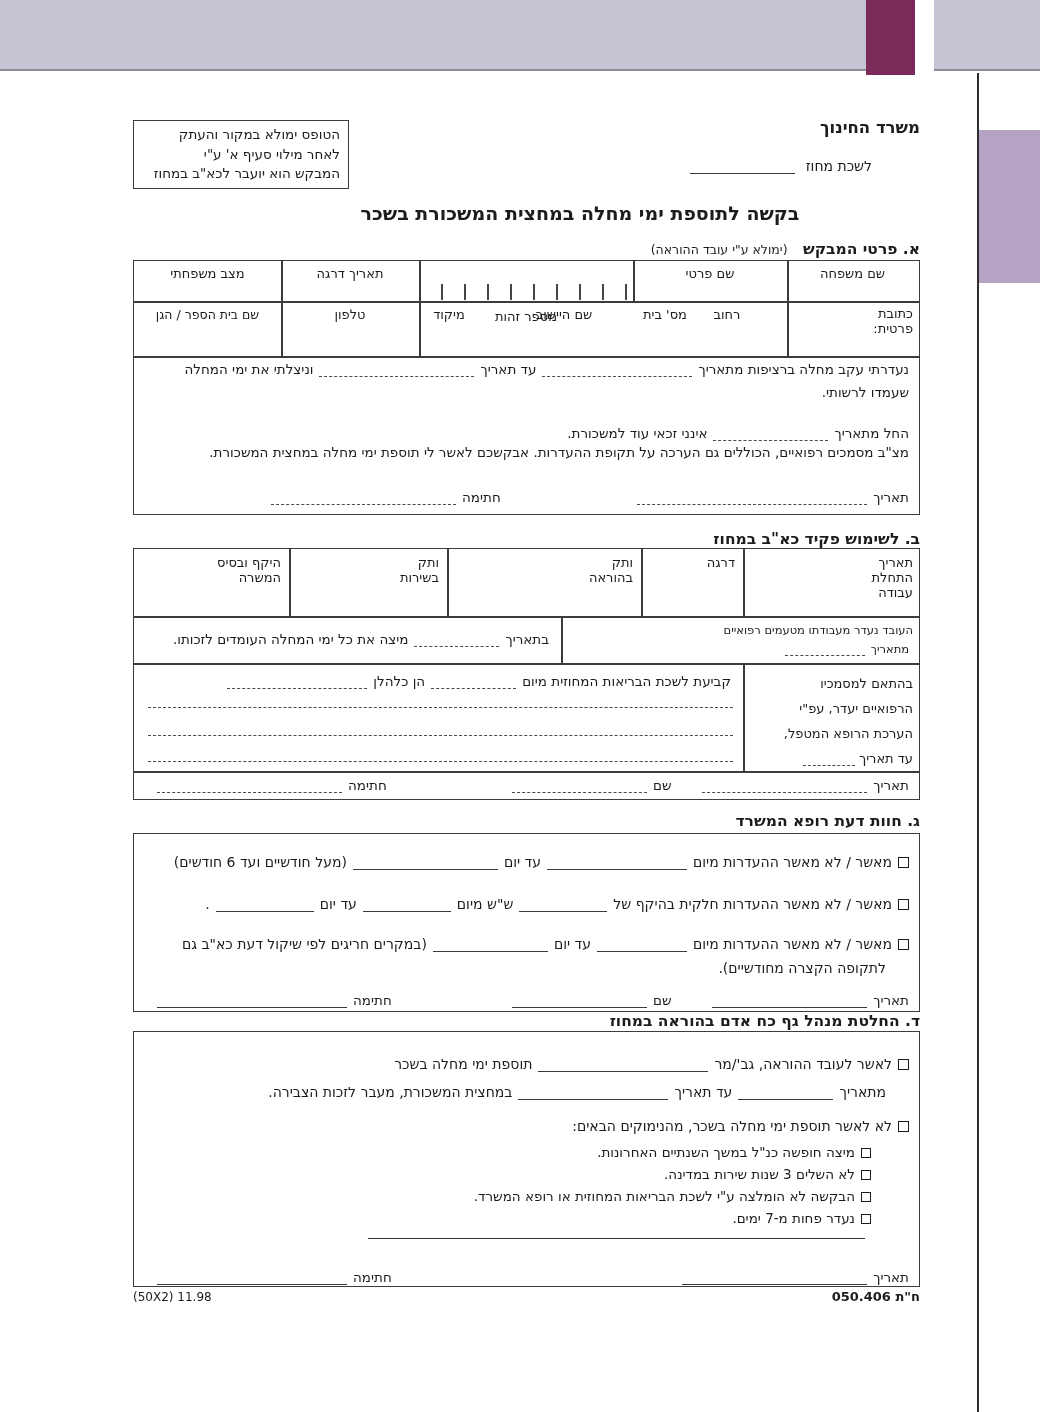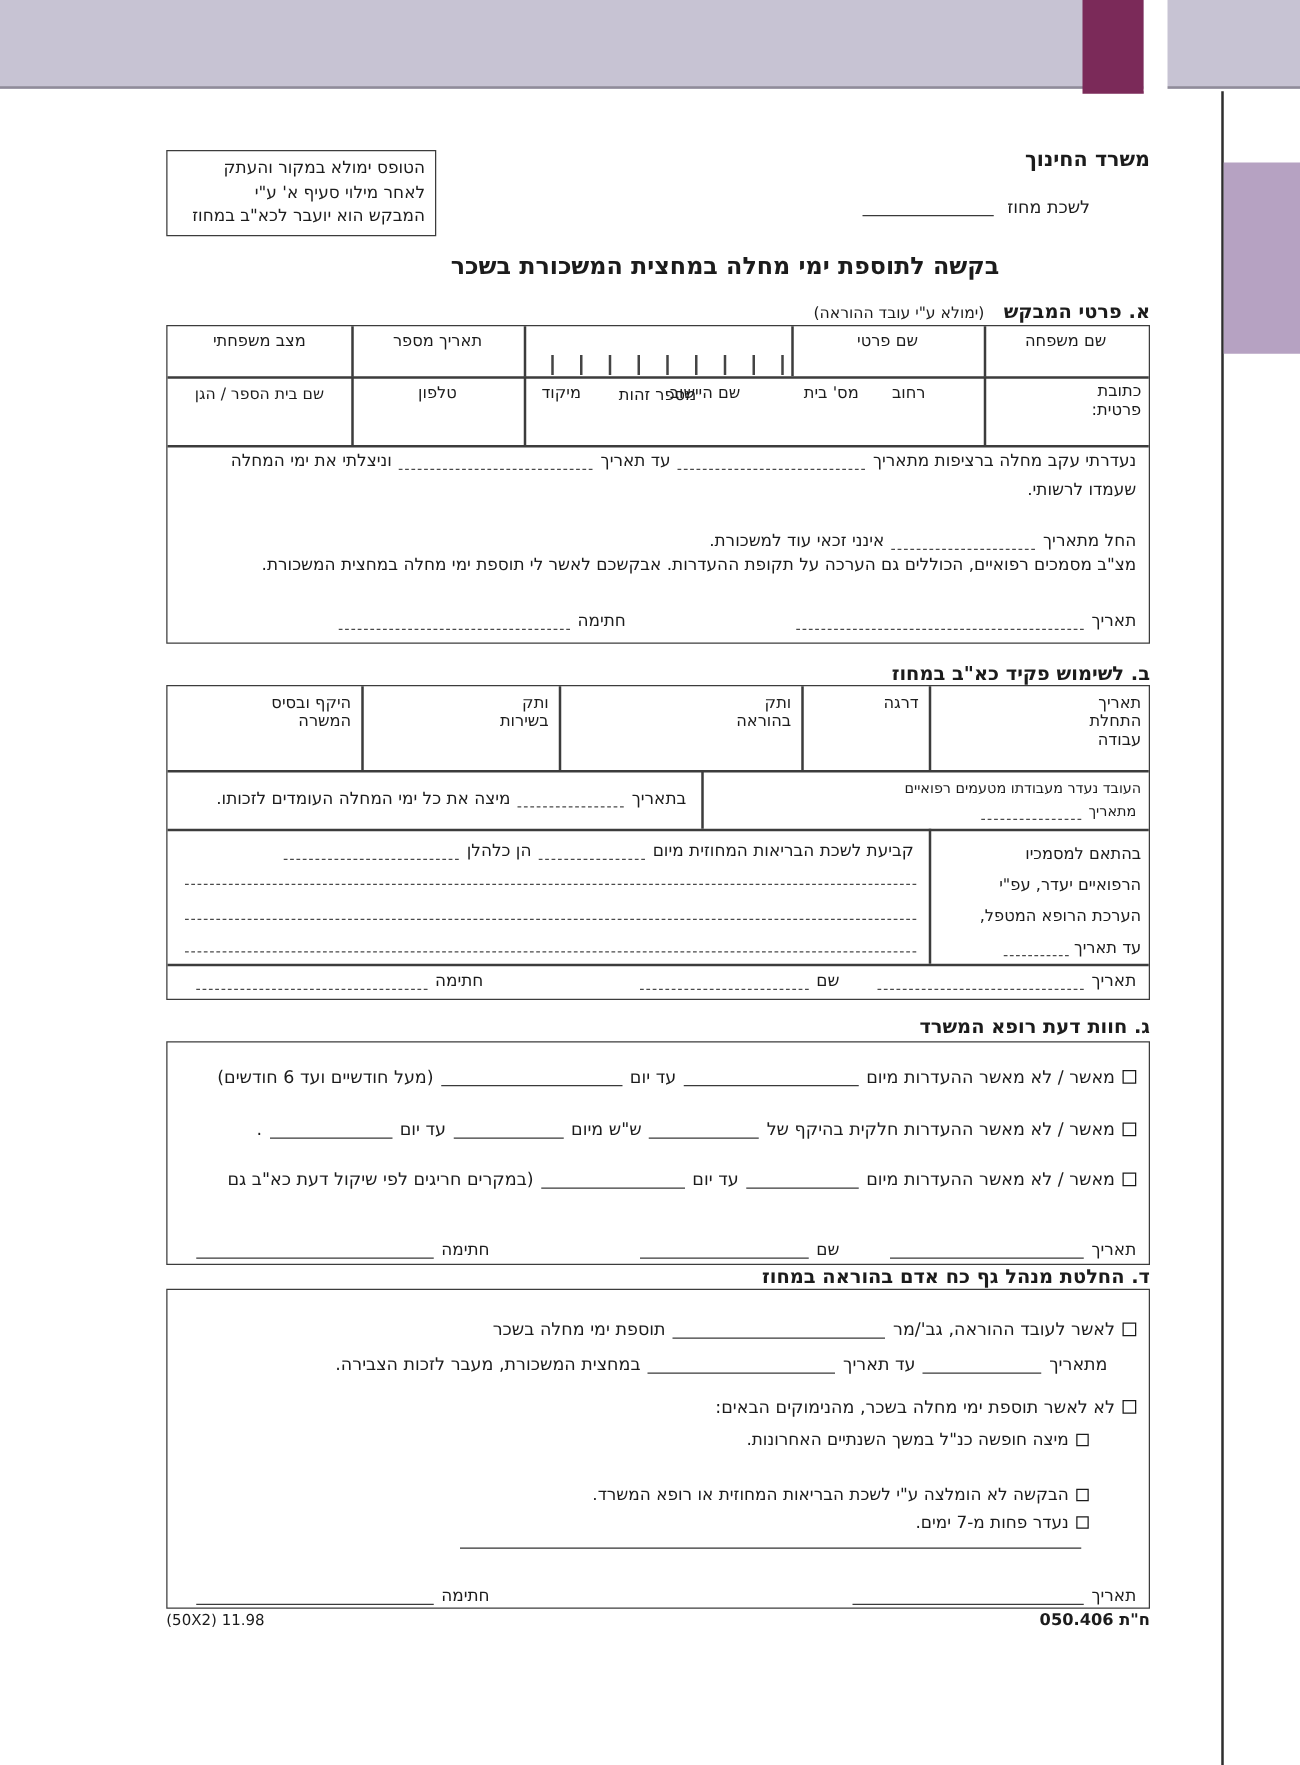--- a/index.html
+++ b/index.html
@@ -92,21 +92,21 @@
   <div class="hdiv" style="top:95px;"></div>
 
   <div class="vdiv" style="left:147px; top:0; height:40px;"></div>
   <div class="vdiv" style="left:285px; top:0; height:40px;"></div>
   <div class="vdiv" style="left:499px; top:0; height:40px;"></div>
   <div class="vdiv" style="left:653px; top:0; height:40px;"></div>
 
   <div class="cell-label center" style="left:653px; top:5px; width:131px;">שם משפחה</div>
   <div class="cell-label center" style="left:499px; top:5px; width:154px;">שם פרטי</div>
   <div class="cell-label center" style="left:285px; top:5px; width:214px;margin-top:43px;">מספר זהות</div>
-  <div class="cell-label center" style="left:147px; top:5px; width:138px;">תאריך מספר</div>
+  <div class="cell-label center" style="left:147px; top:5px; width:138px;">תאריך דרגה</div>
   <div class="cell-label center" style="left:0; top:5px; width:147px;">מצב משפחתי</div>
 
   <div class="tick" style="left:307px; top:23px;"></div>
   <div class="tick" style="left:330px; top:23px;"></div>
   <div class="tick" style="left:353px; top:23px;"></div>
   <div class="tick" style="left:376px; top:23px;"></div>
   <div class="tick" style="left:399px; top:23px;"></div>
   <div class="tick" style="left:422px; top:23px;"></div>
   <div class="tick" style="left:445px; top:23px;"></div>
   <div class="tick" style="left:468px; top:23px;"></div>
@@ -206,20 +206,23 @@
 <div class="box" style="left:133px; top:833px; width:787px; height:179px;">
   <div class="row" style="top:20px; font-size:14px;">
     <span class="cb"></span><span>מאשר / לא מאשר ההעדרות מיום</span><span class="blank solid" style="width:140px;"></span><span>עד יום</span><span class="blank solid" style="width:145px;"></span><span>(מעל חודשיים ועד 6 חודשים)</span>
   </div>
   <div class="row" style="top:62px; font-size:14px;">
     <span class="cb"></span><span>מאשר / לא מאשר ההעדרות חלקית בהיקף של</span><span class="blank solid" style="width:88px;"></span><span>ש"ש מיום</span><span class="blank solid" style="width:88px;"></span><span>עד יום</span><span class="blank solid" style="width:98px;"></span><span>.</span>
   </div>
   <div class="row" style="top:102px; font-size:14px;">
     <span class="cb"></span><span>מאשר / לא מאשר ההעדרות מיום</span><span class="blank solid" style="width:90px;"></span><span>עד יום</span><span class="blank solid" style="width:115px;"></span><span>(במקרים חריגים לפי שיקול דעת כא"ב גם</span>
   </div>
+  <div class="row" style="top:126px; font-size:14px; padding-right:33px;">
+    <span>לתקופה הקצרה מחודשיים).</span>
+  </div>
   <div class="grp" style="top:158px; right:10px;">
     <span>תאריך</span><span class="blank solid" style="width:155px;"></span>
   </div>
   <div class="grp" style="top:158px; left:372px;">
     <span>שם</span><span class="blank solid" style="width:135px;"></span>
   </div>
   <div class="grp" style="top:158px; left:17px;">
     <span>חתימה</span><span class="blank solid" style="width:190px;"></span>
   </div>
 </div>
@@ -232,20 +235,23 @@
   </div>
   <div class="row" style="top:52px; font-size:14px; padding-right:33px;">
     <span>מתאריך</span><span class="blank solid" style="width:95px;"></span><span>עד תאריך</span><span class="blank solid" style="width:150px;"></span><span>במחצית המשכורת, מעבר לזכות הצבירה.</span>
   </div>
   <div class="row" style="top:86px; font-size:14px;">
     <span class="cb"></span><span>לא לאשר תוספת ימי מחלה בשכר, מהנימוקים הבאים:</span>
   </div>
   <div class="row" style="top:112px; padding-right:48px;">
     <span class="cb small"></span><span>מיצה חופשה כנ"ל במשך השנתיים האחרונות.</span>
   </div>
+  <div class="row" style="top:134px; padding-right:48px;">
+    <span class="cb small"></span><span>לא השלים 3 שנות שירות במדינה.</span>
+  </div>
   <div class="row" style="top:156px; padding-right:48px;">
     <span class="cb small"></span><span>הבקשה לא הומלצה ע"י לשכת הבריאות המחוזית או רופא המשרד.</span>
   </div>
   <div class="row" style="top:178px; padding-right:48px;">
     <span class="cb small"></span><span>נעדר פחות מ-7 ימים.</span>
   </div>
   <div class="solidline" style="left:234px; top:206px; width:497px;"></div>
   <div class="grp" style="top:237px; right:10px;">
     <span>תאריך</span><span class="blank solid" style="width:185px;"></span>
   </div>

